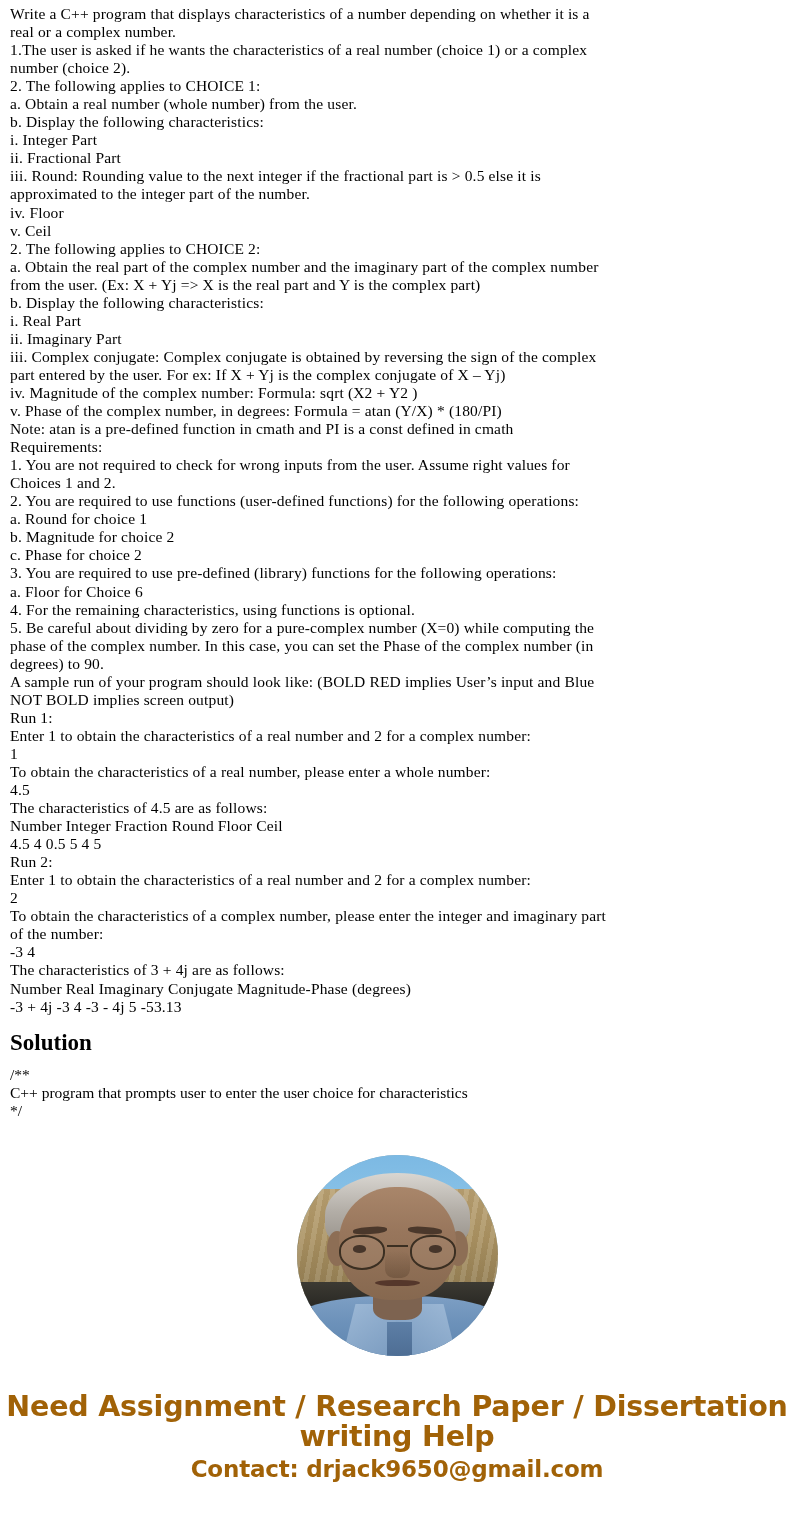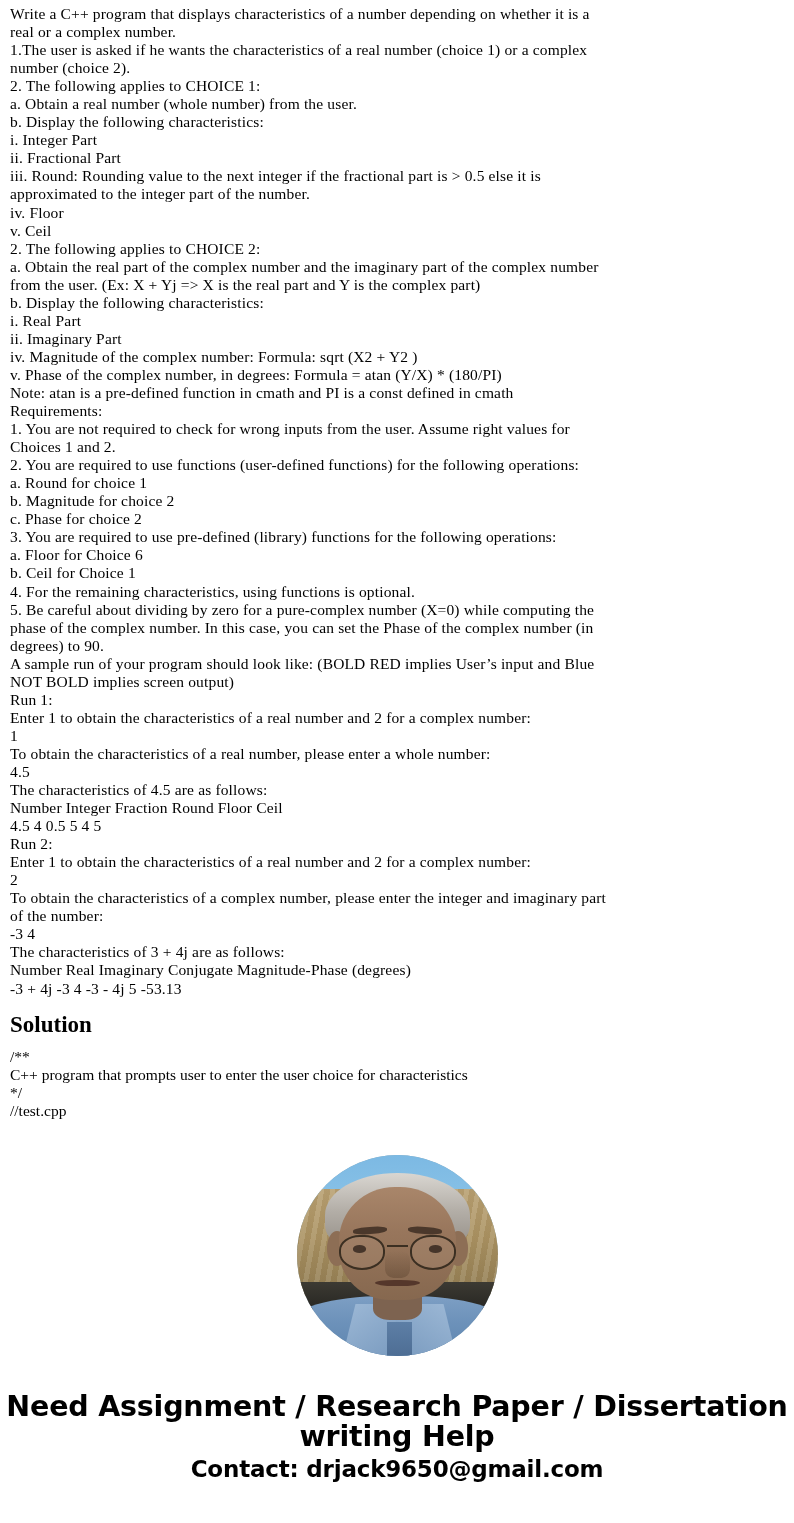--- a/index.html
+++ b/index.html
@@ -180,21 +180,21 @@
 
   
   #promo {
     position: absolute;
     left: 0;
     top: 1392px;
     width: 794px;
     text-align: center;
     font-family: "DejaVu Sans", "Liberation Sans", sans-serif;
     font-weight: bold;
-    color: #000000;
+    color: #a16207;
   }
   .promo-line {
     display: block;
     font-size: 28.5px;
     line-height: 30px;
     letter-spacing: -0.2px;
   }
   .promo-line.l3 { font-size: 23px; padding-top: 2px; }
 </style>
 </head>
@@ -210,32 +210,32 @@
   <p class="qline">i. Integer Part</p>
   <p class="qline">ii. Fractional Part</p>
   <p class="qline">iii. Round: Rounding value to the next integer if the fractional part is &gt; 0.5 else it is approximated to the integer part of the number.</p>
   <p class="qline">iv. Floor</p>
   <p class="qline">v. Ceil</p>
   <p class="qline">2. The following applies to CHOICE 2:</p>
   <p class="qline">a. Obtain the real part of the complex number and the imaginary part of the complex number from the user. (Ex: X + Yj =&gt; X is the real part and Y is the complex part)</p>
   <p class="qline">b. Display the following characteristics:</p>
   <p class="qline">i. Real Part</p>
   <p class="qline">ii. Imaginary Part</p>
+  <p class="qline">iii. Complex conjugate: Complex conjugate is obtained by reversing the sign of the complex part entered by the user. For ex: If X + Yj is the complex conjugate of X – Yj)</p>
   <p class="qline">iv. Magnitude of the complex number: Formula: sqrt (X2 + Y2 )</p>
   <p class="qline">v. Phase of the complex number, in degrees: Formula = atan (Y/X) * (180/PI)</p>
   <p class="qline">Note: atan is a pre-defined function in cmath and PI is a const defined in cmath</p>
   <p class="qline">Requirements:</p>
   <p class="qline">1. You are not required to check for wrong inputs from the user. Assume right values for Choices 1 and 2.</p>
   <p class="qline">2. You are required to use functions (user-defined functions) for the following operations:</p>
   <p class="qline">a. Round for choice 1</p>
   <p class="qline">b. Magnitude for choice 2</p>
   <p class="qline">c. Phase for choice 2</p>
   <p class="qline">3. You are required to use pre-defined (library) functions for the following operations:</p>
   <p class="qline">a. Floor for Choice 6</p>
-  <p class="qline">b. Ceil for Choice 1</p>
   <p class="qline">4. For the remaining characteristics, using functions is optional.</p>
   <p class="qline">5. Be careful about dividing by zero for a pure-complex number (X=0) while computing the phase of the complex number. In this case, you can set the Phase of the complex number (in degrees) to 90.</p>
   <p class="qline">A sample run of your program should look like: (BOLD RED implies User’s input and Blue NOT BOLD implies screen output)</p>
   <p class="qline">Run 1:</p>
   <p class="qline">Enter 1 to obtain the characteristics of a real number and 2 for a complex number:</p>
   <p class="qline">1</p>
   <p class="qline">To obtain the characteristics of a real number, please enter a whole number:</p>
   <p class="qline">4.5</p>
   <p class="qline">The characteristics of 4.5 are as follows:</p>
   <p class="qline">Number Integer Fraction Round Floor Ceil</p>

